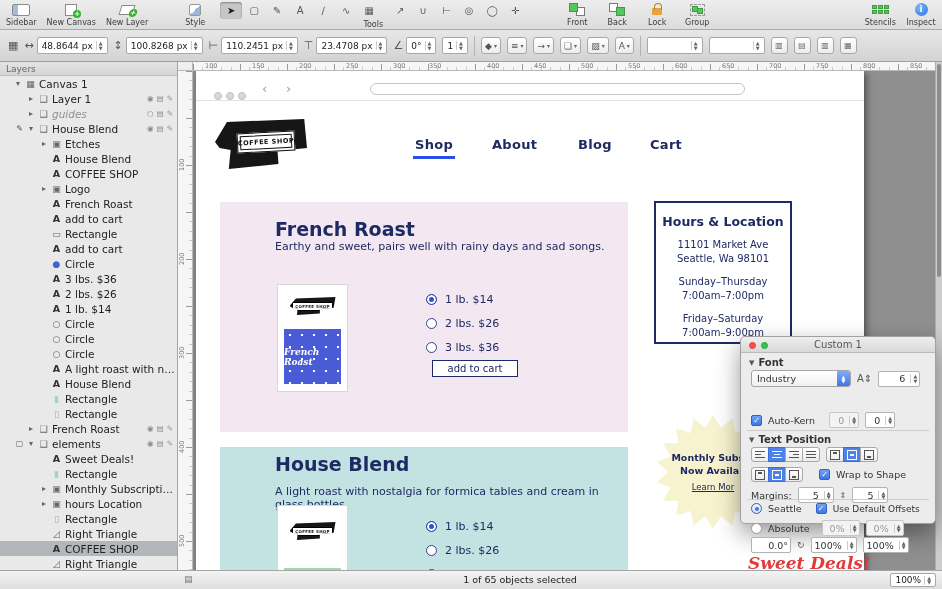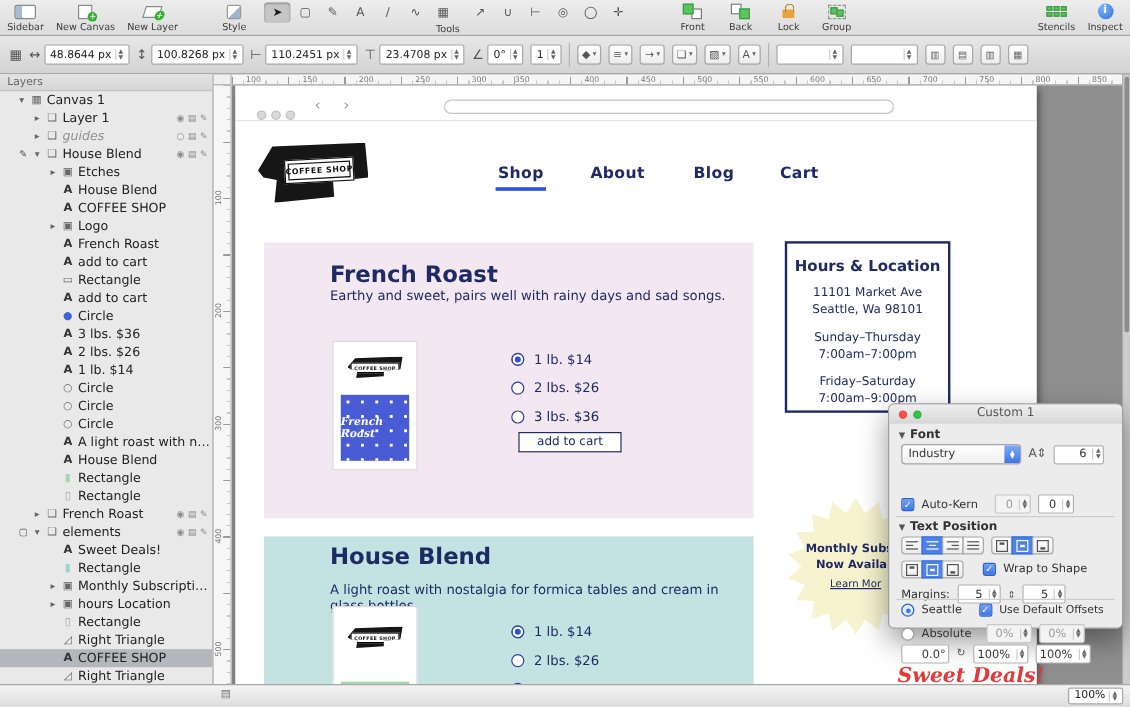--- a/index.html
+++ b/index.html
@@ -739,20 +739,21 @@
 
       </div>
     </div>
     <div class="vscroll">
         <div class="vthumb"></div>
       </div>
   </div>
 
   <div class="bottombar">
     <span class="sb-icon">▤</span>
+    <div class="sb-status">1 of 65 objects selected</div>
     <div class="zoomctl">
       <span class="fbox">
           <span class="v">100%</span>
           <span class="stp">
             <i>▲</i>
             <i>▼</i>
           </span>
         </span>
     </div>
   </div>

